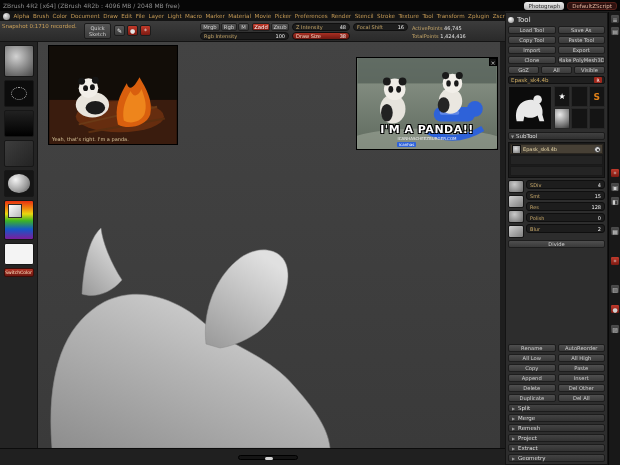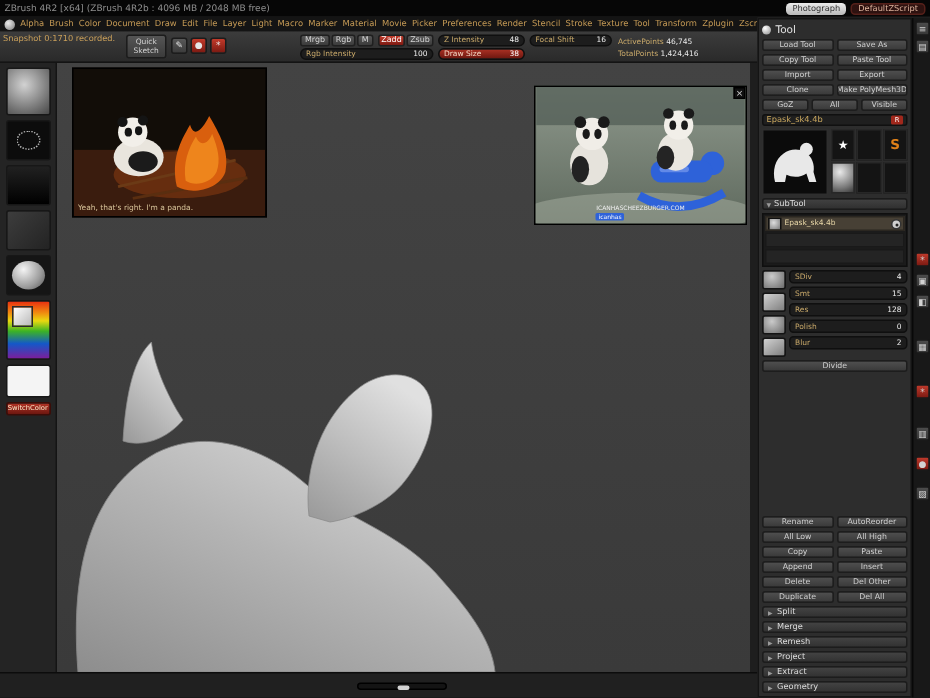--- a/index.html
+++ b/index.html
@@ -263,20 +263,21 @@
         <path d="M70 74 Q 98 90 128 72" stroke="#2e62d9" stroke-width="6" fill="none"></path>
         <rect x="84" y="54" width="20" height="4" rx="2" fill="#6f93ea" opacity="0.8"></rect>
         <ellipse cx="95" cy="44" rx="12" ry="13" fill="#eae7e0"></ellipse>
         <ellipse cx="88" cy="48" rx="6" ry="8" fill="#242424"></ellipse>
         <circle cx="97" cy="26" r="10" fill="#f2efe9"></circle>
         <circle cx="90" cy="18" r="3.6" fill="#1a1a1a"></circle>
         <circle cx="104" cy="18" r="3.6" fill="#1a1a1a"></circle>
         <ellipse cx="93" cy="26" rx="2.3" ry="3.2" fill="#1a1a1a"></ellipse>
         <ellipse cx="101" cy="26" rx="2.3" ry="3.2" fill="#1a1a1a"></ellipse>
       </svg>
+      <div class="meme">I'M A PANDA!!</div>
       <div class="wm">ICANHASCHEEZBURGER.COM</div>
       <div class="badge">icanhas</div>
       <div class="close">×</div>
     </div>
   </div>
 
   <div class="bottombar">
     <div class="scroll">
       <div class="hnd"></div>
     </div>

